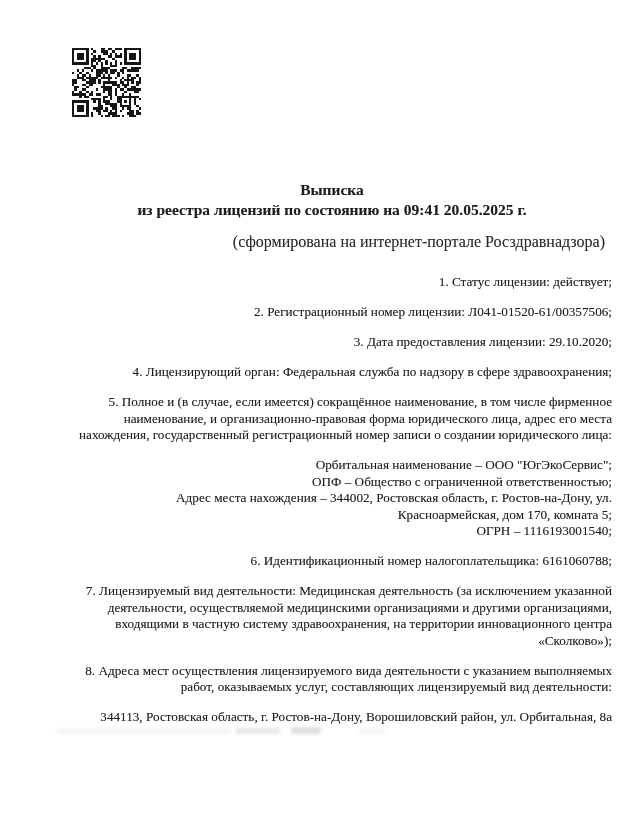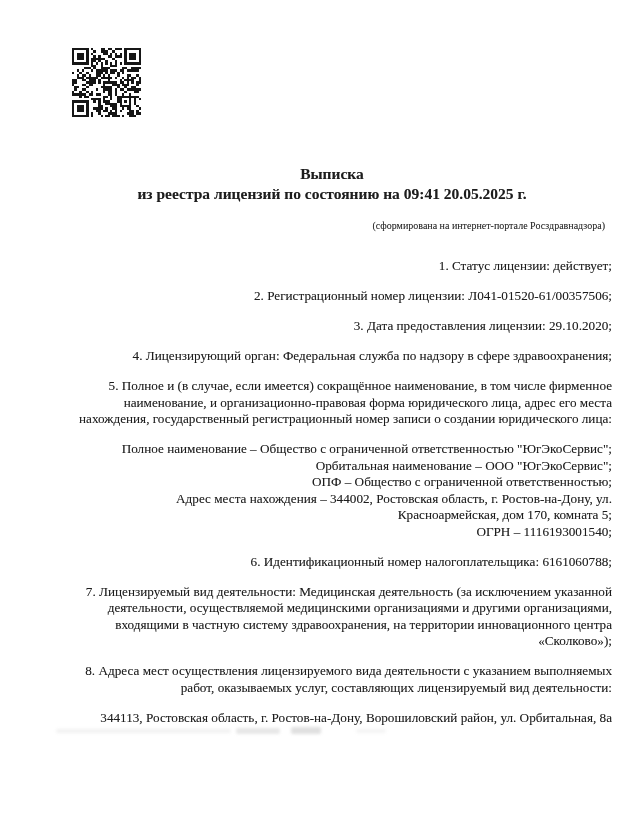--- a/index.html
+++ b/index.html
@@ -21,35 +21,35 @@
     position: absolute;
     left: 72px;
     top: 48px;
     width: 69px;
     height: 69px;
   }
   .qr svg { width: 69px; height: 69px; display: block; shape-rendering: crispEdges; }
   .content {
     position: absolute;
     left: 72px;
-    top: 164px;
+    top: 180px;
     width: 540px;
     text-shadow: 0 0 0.5px rgba(40,40,40,0.35);
   }
   .title {
     width: 520px;
     text-align: center;
     font-weight: bold;
     font-size: 15.5px;
     line-height: 20px;
   }
   .note {
     text-align: right;
     padding-right: 7px;
-    font-size: 10px;
+    font-size: 16px;
     line-height: 14px;
     margin-top: 15px;
     margin-bottom: 25px;
     color: #2a2a2a;
   }
   .para {
     font-size: 13.2px;
     line-height: 16.5px;
     margin: 0 0 13.5px 0;
     text-align: right;
@@ -100,21 +100,20 @@
 
     <div class="para">
       <div class="ln">4. Лицензирующий орган: Федеральная служба по надзору в сфере здравоохранения;</div>
     </div>
 
     <div class="para">
       <div class="ln">5. Полное и (в случае, если имеется) сокращённое наименование, в том числе фирменное наименование, и организационно-правовая форма юридического лица, адрес его места нахождения, государственный регистрационный номер записи о создании юридического лица:</div>
     </div>
 
     <div class="para">
-      <div class="ln">Полное наименование – Общество с ограниченной ответственностью "ЮгЭкоСервис";</div>
       <div class="ln">Орбитальная наименование – ООО "ЮгЭкоСервис";</div>
       <div class="ln">ОПФ – Общество с ограниченной ответственностью;</div>
       <div class="ln">Адрес места нахождения – 344002, Ростовская область, г. Ростов-на-Дону, ул. Красноармейская, дом 170, комната 5;</div>
       <div class="ln">ОГРН – 1116193001540;</div>
     </div>
 
     <div class="para">
       <div class="ln">6. Идентификационный номер налогоплательщика: 6161060788;</div>
     </div>
 

